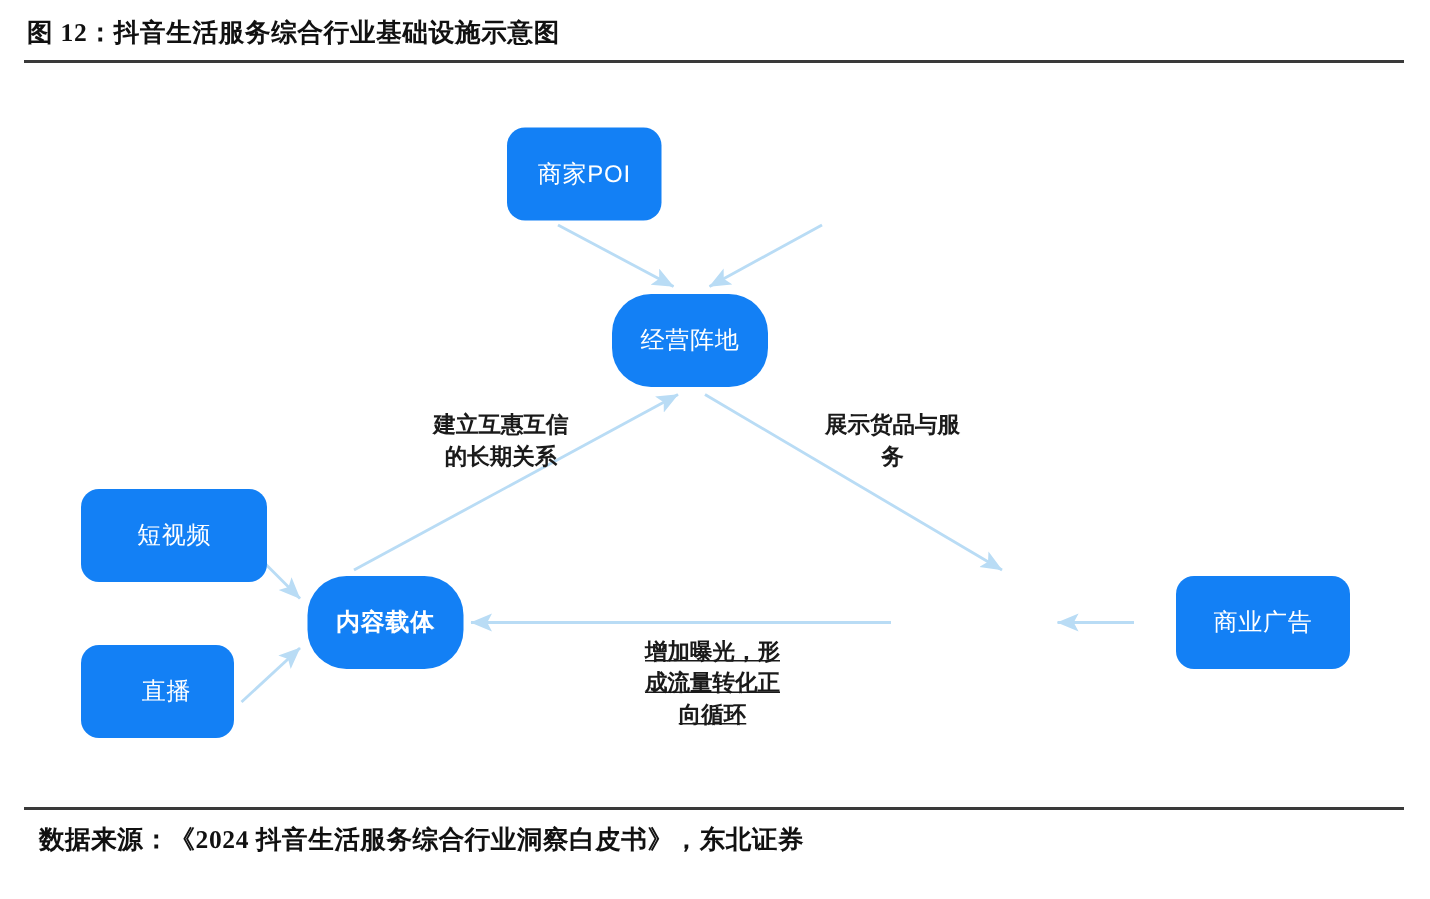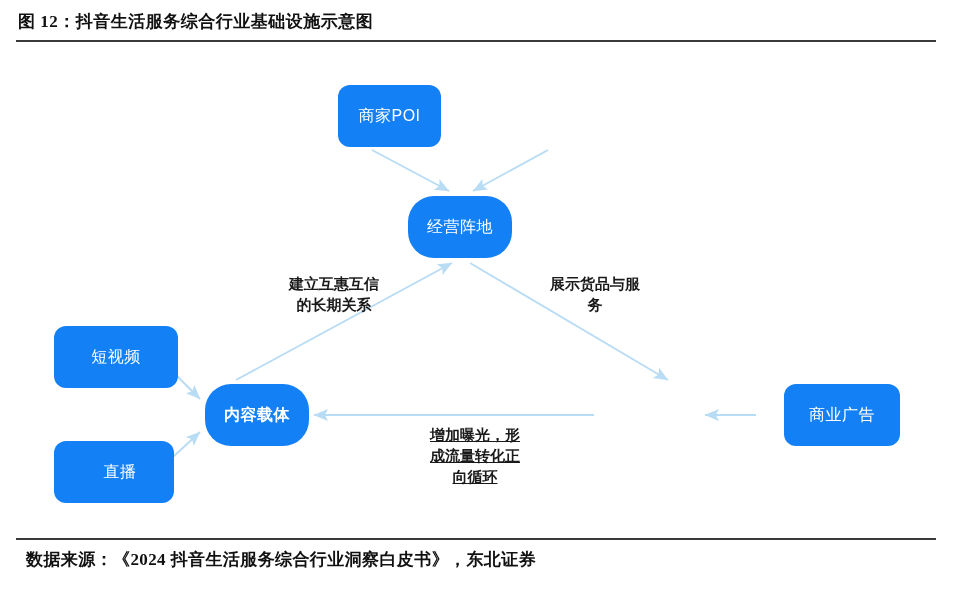--- a/index.html
+++ b/index.html
@@ -88,21 +88,21 @@
     z-index: 3;
     user-select: none;
   }
   .node-rect { border-radius: 12px; text-align: right; }
   .node-pill { border-radius: 26px; }
 
   #node-merchant-poi { left: 338px; top: 41px;  width: 103px; height: 62px; }
   #node-enterprise   { left: 481px; top: 41px;  width: 103px; height: 62px; }
   #node-base         { left: 408px; top: 152px; width: 104px; height: 62px; text-align: center; }
   #node-short-video  { left: 54px;  top: 282px; width: 124px; height: 62px; }
-  #node-live         { left: 54px;  top: 397px; width: 120px; height: 62px; padding-left: 12px; }
+  #node-live         { left: 54px;  top: 386px; width: 102px; height: 62px; padding-left: 12px; }
   #node-content      { left: 205px; top: 340px; width: 104px; height: 62px; font-weight: bold; }
   #node-traffic      { left: 597px; top: 340px; width: 104px; height: 62px; }
   #node-ads          { left: 784px; top: 340px; width: 116px;  height: 62px; }
 
   
   .edge-label {
     position: absolute;
     font-family: "Liberation Sans", "DejaVu Sans", sans-serif;
     font-weight: bold;
     font-size: 15px;

